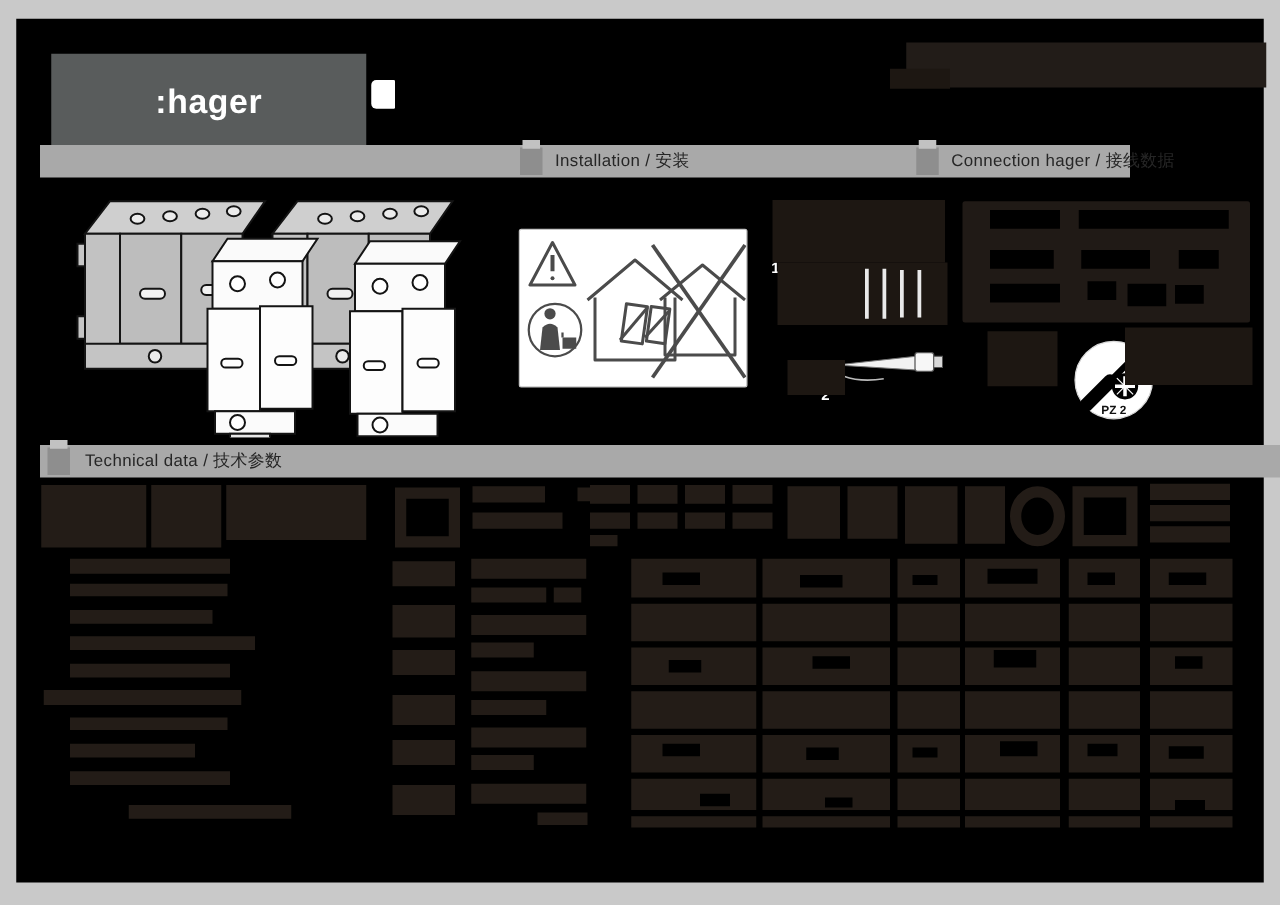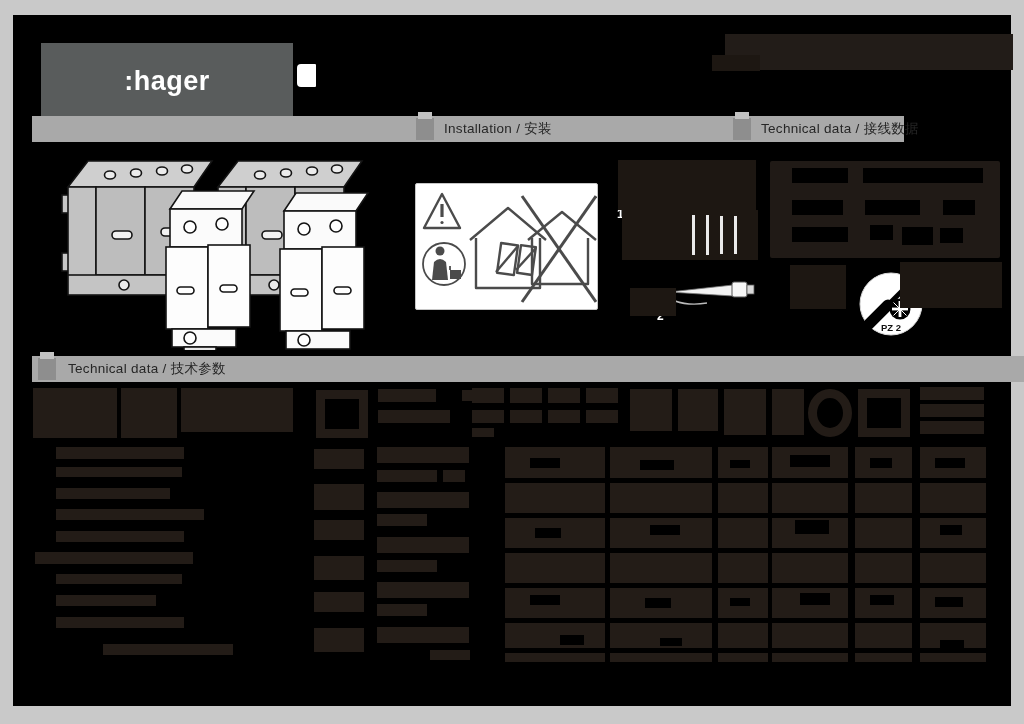--- a/index.html
+++ b/index.html
@@ -49,21 +49,21 @@
     <div class="abs" id="logo-box">
       <span>:hager</span>
     </div>
     <div class="abs" id="partial-glyph"></div>
     <div class="abs" id="doc-ref-box"></div>
 
     <div class="abs section-bar" id="bar-top">
       <div class="bar-marker" style="left:384px;"></div>
       <div class="bar-label" style="left:412px;">Installation / 安装</div>
       <div class="bar-marker" style="left:701px;"></div>
-      <div class="bar-label" style="left:729px;">Technical data / 接线数据</div>
+      <div class="bar-label" style="left:729px;">Connection hager / 接线数据</div>
     </div>
 
     <svg class="abs" style="left:25px; top:138px;" width="355" height="197" viewBox="0 0 355 197">
       <g stroke="#141414" stroke-width="1.6">
 
         <g transform="translate(28,2)">
           <rect x="-4" y="40" width="10" height="18" fill="#c6c6c6"></rect>
           <rect x="-4" y="98" width="10" height="18" fill="#c6c6c6"></rect>
           <polygon points="2,32 22,6 146,6 128,32" fill="#cfcfcf"></polygon>
           <ellipse cx="44" cy="20" rx="5.5" ry="4" fill="#ececec"></ellipse>

